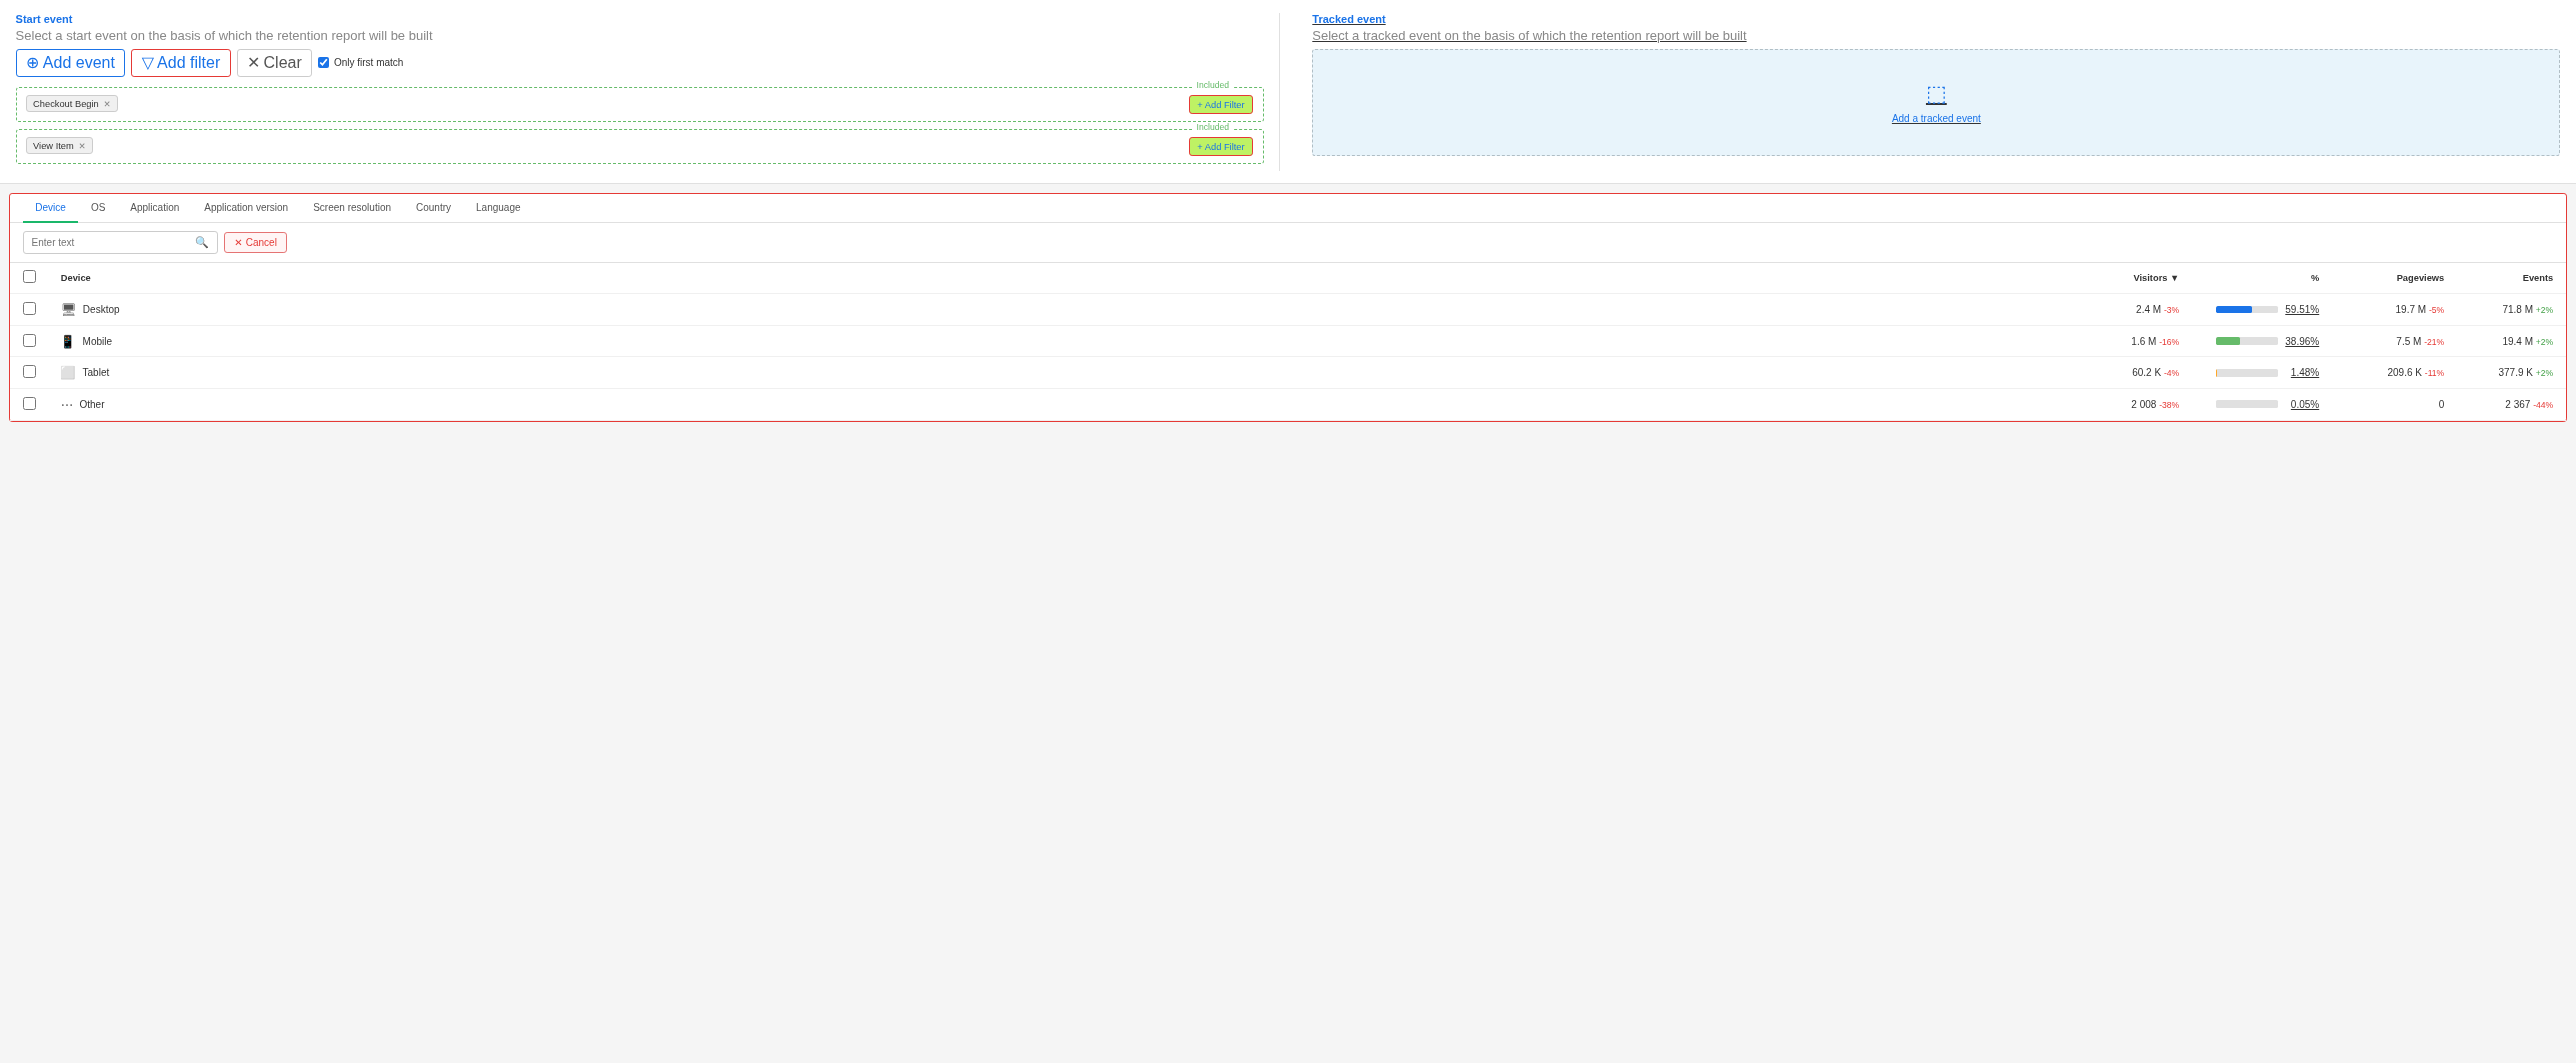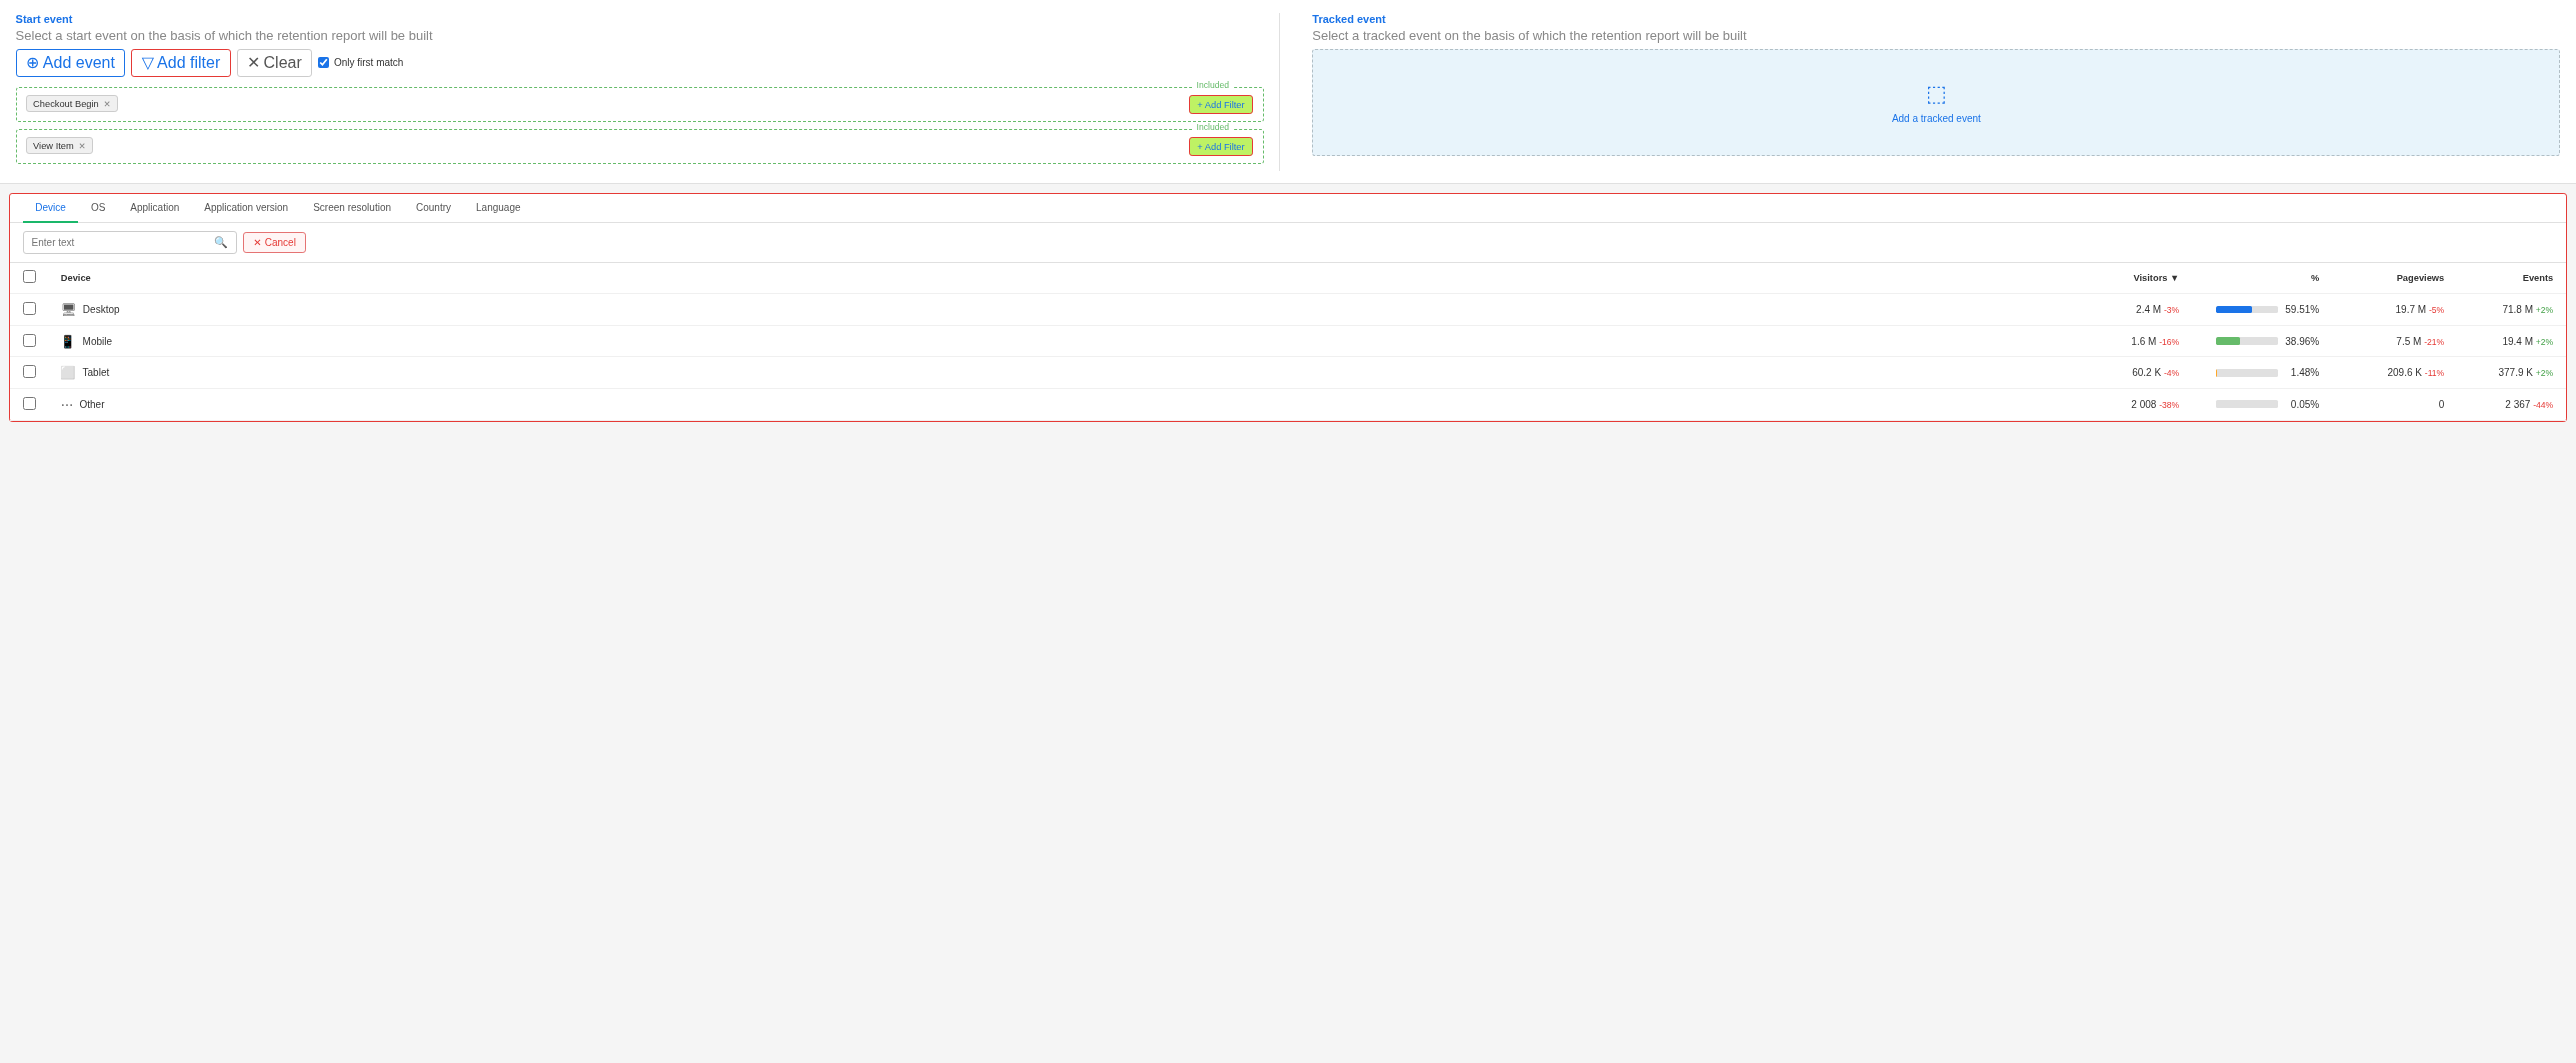--- a/index.html
+++ b/index.html
@@ -14,20 +14,21 @@
 
     .start-event-panel {
       flex: 1;
       padding-right: 15.6px;
       border-right: 0.8px solid #e0e0e0;
     }
 
     .tracked-event-panel {
       flex: 1;
       padding-left: 32px;
+      text-decoration: underline;
     }
 
     .panel-title {
       font-size: 11px;
       font-weight: 600;
       color: #1a73e8;
       margin-bottom: 3.1px;
     }
 
     .panel-subtitle {
@@ -228,21 +229,21 @@
       padding: 7.8px 12.5px;
       border-bottom: 0.8px solid #e0e0e0;
     }
 
     .search-input-wrapper {
       display: flex;
       align-items: center;
       border: 0.8px solid #ccc;
       border-radius: 3.1px;
       padding: 3.9px 7.8px;
-      width: 214px;
+      width: 195px;
       gap: 4.7px;
     }
 
     .search-input-wrapper input {
       border: none;
       outline: none;
       font-size: 10px;
       color: #aaa;
       width: 100%;
     }
@@ -322,21 +323,21 @@
 
     .pct-bar-fill {
       height: 100%;
       background: #1a73e8;
       border-radius: 1.6px;
     }
 
     .pct-bar-fill.green { background: #66bb6a; }
     .pct-bar-fill.orange { background: #ffa726; }
 
-    .pct-text { font-size: 10px; color: #333; min-width: 37px; text-align: right; }
+    .pct-text { font-size: 10px; color: #333; min-width: 37px; text-align: right; text-decoration: underline; }
 
     .row-check { width: 23px; }
   </style>
 </head>
 <body>
 
 <div class="top-section">
 
   <div class="start-event-panel">
     <div class="panel-title">Start event</div>

